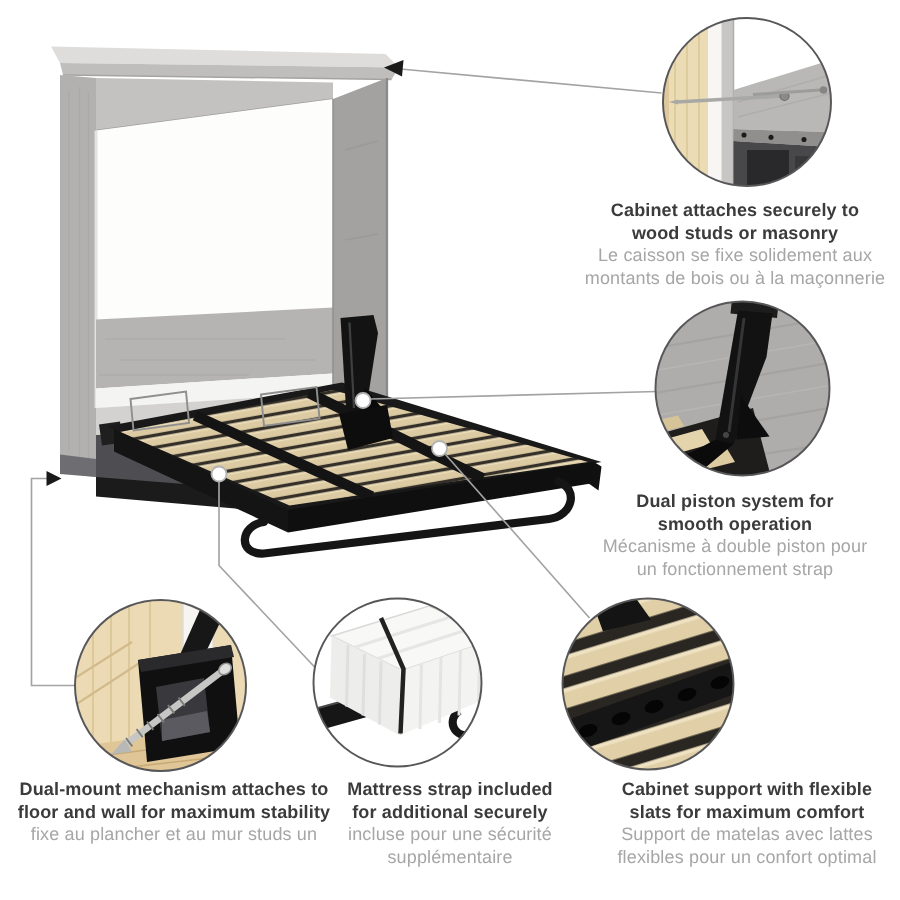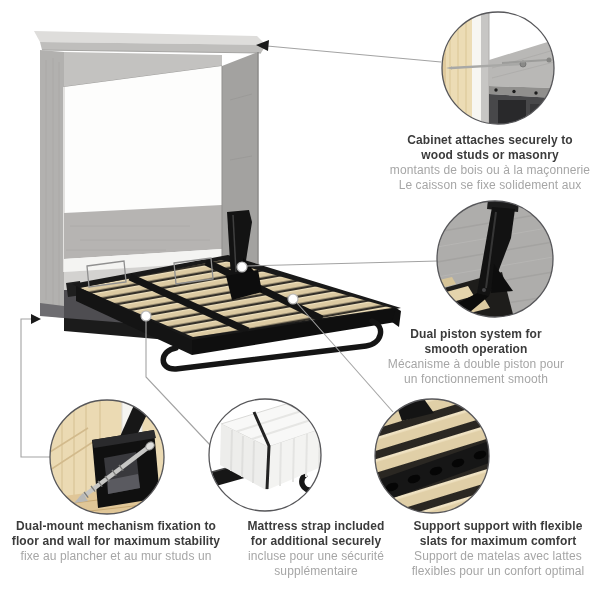--- a/index.html
+++ b/index.html
@@ -232,60 +232,60 @@
     <circle cx="432" cy="456" r="57" fill="none" stroke="#57575a" stroke-width="1.3"></circle>
   </g>
 </svg>
 
   <div class="callout-text" style="left:490px;top:133px">
     <div class="callout-title">
       <div>Cabinet attaches securely to</div>
       <div>wood studs or masonry</div>
     </div>
     <div class="callout-sub">
+      <div>Le caisson se fixe solidement aux</div>
       <div>montants de bois ou à la maçonnerie</div>
-      <div>Le caisson se fixe solidement aux</div>
-    </div>
-  </div>
-
-  <div class="callout-text" style="left:476px;top:327px">
+    </div>
+  </div>
+
+  <div class="callout-text" style="left:490px;top:327px">
     <div class="callout-title">
       <div>Dual piston system for</div>
       <div>smooth operation</div>
     </div>
     <div class="callout-sub">
       <div>Mécanisme à double piston pour</div>
-      <div>un fonctionnement smooth</div>
+      <div>un fonctionnement strap</div>
     </div>
   </div>
 
   <div class="callout-text" style="left:116px;top:519px">
     <div class="callout-title">
-      <div>Dual-mount mechanism fixation to</div>
+      <div>Dual-mount mechanism attaches to</div>
       <div>floor and wall for maximum stability</div>
     </div>
     <div class="callout-sub">
       <div>fixe au plancher et au mur studs un</div>
     </div>
   </div>
 
-  <div class="callout-text" style="left:316px;top:519px">
+  <div class="callout-text" style="left:300px;top:519px">
     <div class="callout-title">
       <div>Mattress strap included</div>
       <div>for additional securely</div>
     </div>
     <div class="callout-sub">
       <div>incluse pour une sécurité</div>
       <div>supplémentaire</div>
     </div>
   </div>
 
   <div class="callout-text" style="left:498px;top:519px">
     <div class="callout-title">
-      <div>Support support with flexible</div>
+      <div>Cabinet support with flexible</div>
       <div>slats for maximum comfort</div>
     </div>
     <div class="callout-sub">
       <div>Support de matelas avec lattes</div>
       <div>flexibles pour un confort optimal</div>
     </div>
   </div>
 
 </div>
 

